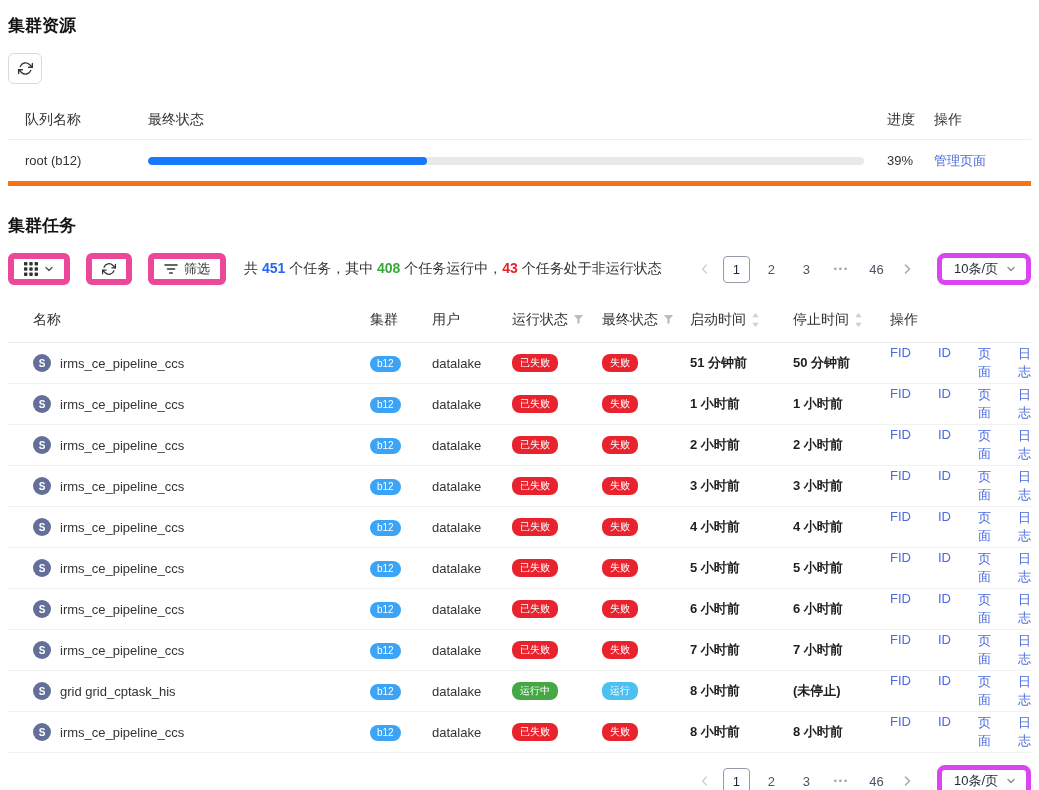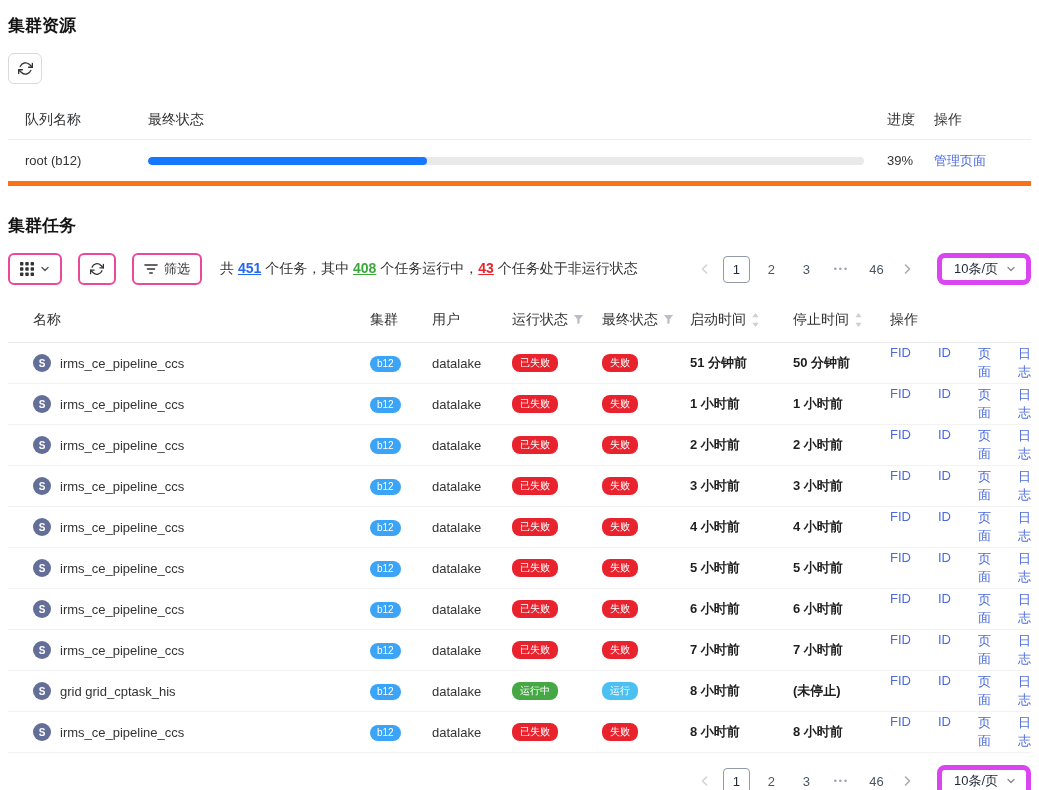--- a/index.html
+++ b/index.html
@@ -45,27 +45,27 @@
   .c-prog { padding-left: 23px; }
   .c-act { padding-left: 6px; }
   .progress-track { width: 100%; height: 8px; border-radius: 4px; background: var(--progress-track); overflow: hidden; }
   .progress-fill { height: 100%; border-radius: 4px; background: var(--progress-fill); }
   a.link { color: var(--link); text-decoration: none; cursor: pointer; }
 
   
   .tasks-title { margin-top: 28px; }
   .toolbar { margin-top: 16px; display: flex; align-items: center; }
   .tool-btn {
-    height: 32px; border: 2px solid #ec4899; border-radius: 6px; background: #fff;
+    height: 32px; border: 6px solid #ec4899; border-radius: 6px; background: #fff;
     display: inline-flex; align-items: center; justify-content: center; gap: 6px;
     padding: 0 10px; font-size: 13px; color: #333; cursor: pointer;
   }
   .tool-btn + .tool-btn { margin-left: 16px; }
   .summary { margin-left: 18px; font-size: 14px; color: #333; }
-  .summary .num { font-weight: 600; text-decoration: underline; }
+  .summary .num { font-weight: 600; }
   .num-total { color: var(--c-total); }
   .num-running { color: var(--c-running-num); }
   .num-stopped { color: var(--c-stopped-num); }
 
   .pager { display: flex; align-items: center; }
   .toolbar .pager { margin-left: auto; }
   .pager-btn {
     width: 27px; height: 27px; display: flex; align-items: center; justify-content: center;
     cursor: pointer;
   }

